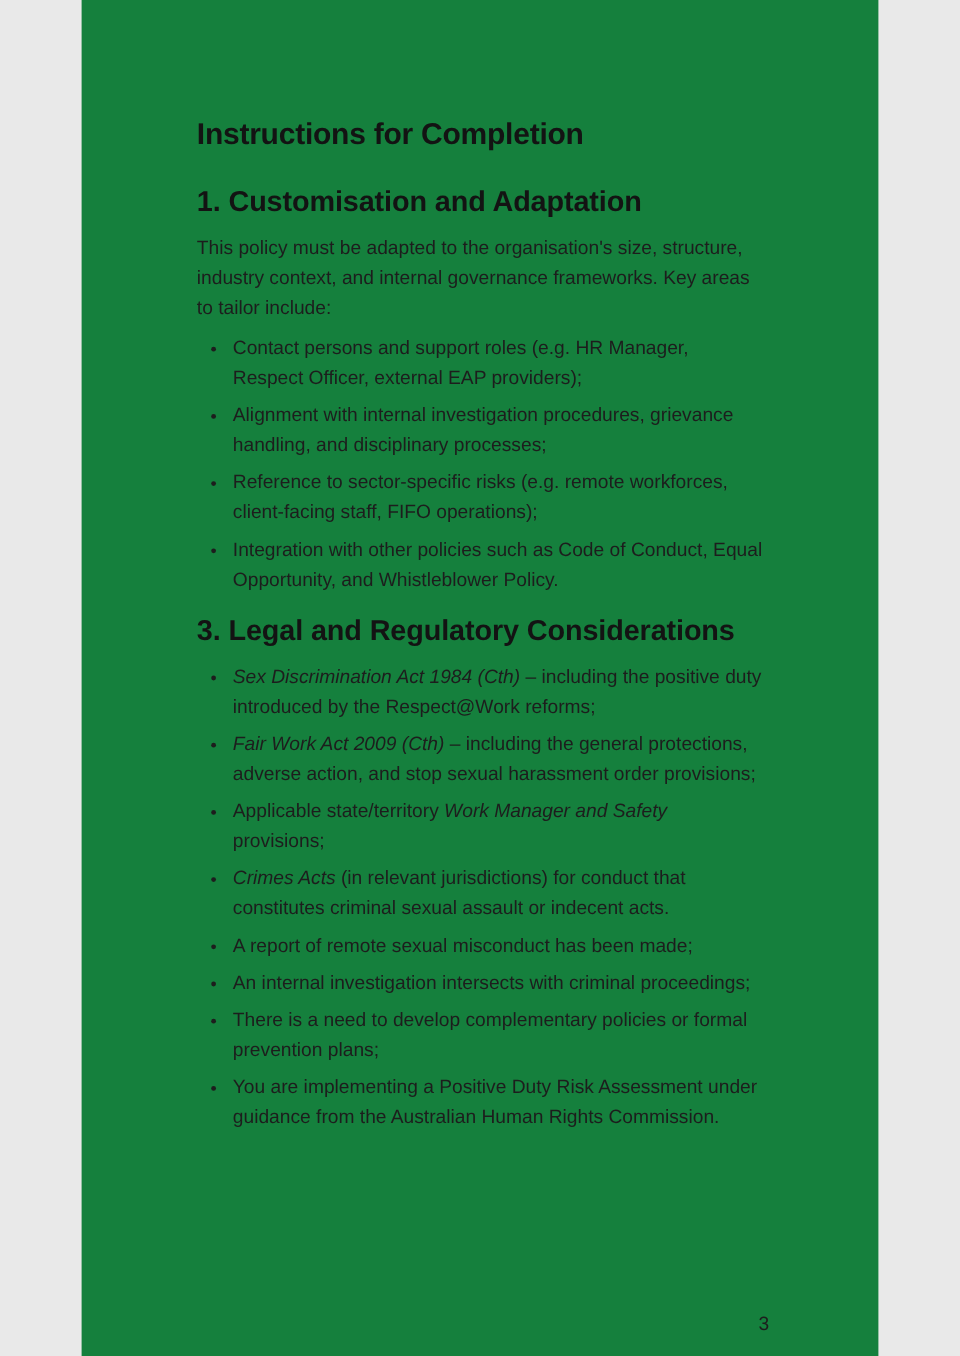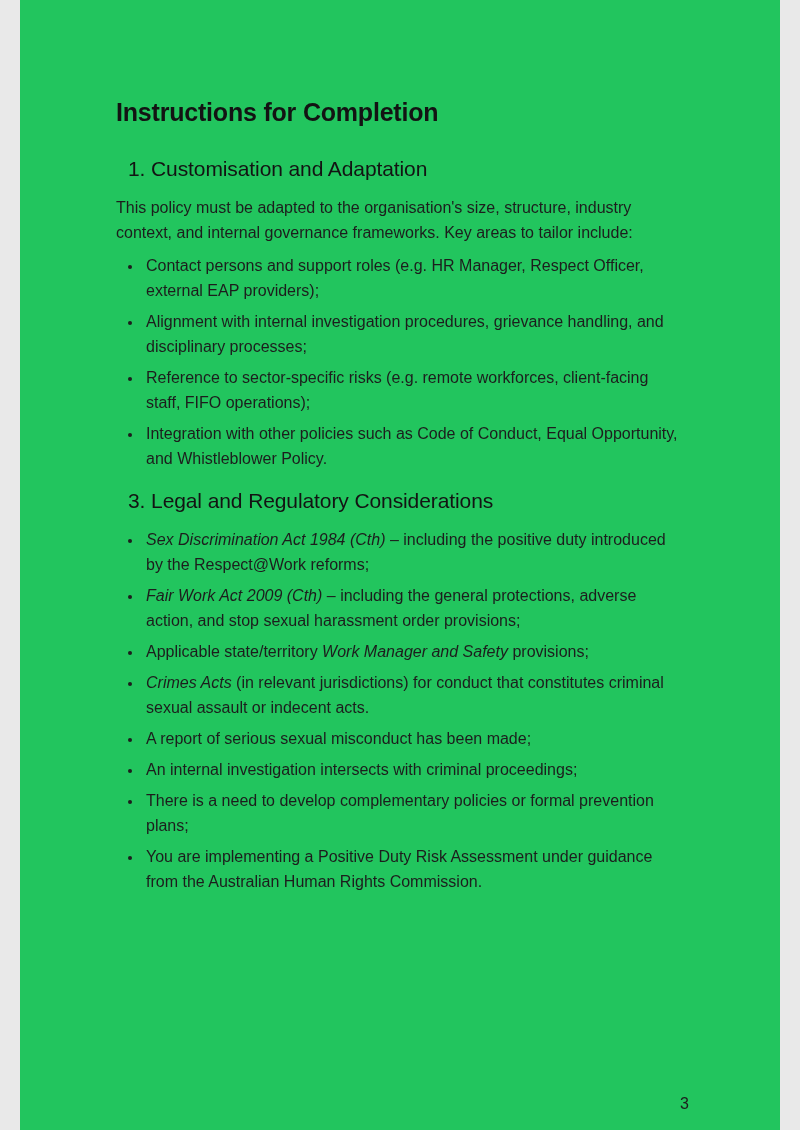--- a/index.html
+++ b/index.html
@@ -1,48 +1,48 @@
 <!DOCTYPE html>
 <html><head>
 <meta charset="utf-8">
 <style>
   * { margin: 0; padding: 0; box-sizing: border-box; }
   html, body { background: #e9e9e9; }
   body { font-family: "Liberation Sans", "DejaVu Sans", sans-serif; }
 
   .page {
     position: relative;
-    width: 760px;
+    width: 664px;
     height: 1130px;
     margin: 0 auto;
-    background: #22c55e;
+    background: #15803d;
     color: #1a1a1a;
     overflow: hidden;
   }
 
   .content {
     padding: 97px 96px 0 96px;
   }
 
   h1.doc-title {
     font-size: 25px;
     line-height: 30px;
     font-weight: 700;
     color: #131313;
     letter-spacing: -0.2px;
     margin: 0 0 30px 0;
   }
 
   h2.section-heading {
-    font-size: 21px;
+    font-size: 24px;
     line-height: 24px;
-    font-weight: 400;
+    font-weight: 700;
     color: #131313;
     letter-spacing: -0.1px;
-    margin: 18px 0 14px 12px;
+    margin: 18px 0 14px 0;
   }
 
   p.paragraph {
     font-size: 16px;
     line-height: 25px;
     margin: 0 0 8px 0;
     color: #1d1d1d;
   }
 
   ul.bullet-list {
@@ -93,21 +93,21 @@
           <li><span>Integration with other policies such as Code of Conduct, Equal Opportunity, and Whistleblower Policy.</span></li>
         </ul>
         <h2 class="section-heading">3. Legal and Regulatory Considerations</h2>
         <ul class="bullet-list">
           <li><em>Sex Discrimination Act 1984 (Cth)</em><span> – including the positive duty introduced by the Respect@Work reforms;</span></li>
           <li><em>Fair Work Act 2009 (Cth)</em><span> – including the general protections, adverse action, and stop sexual harassment order provisions;</span></li>
           <li><span>Applicable state/territory </span><em>Work Manager and Safety</em><span> provisions;</span></li>
           <li><em>Crimes Acts</em><span> (in relevant jurisdictions) for conduct that constitutes criminal sexual assault or indecent acts.</span></li>
         </ul>
         <ul class="bullet-list">
-          <li><span>A report of serious sexual misconduct has been made;</span></li>
+          <li><span>A report of remote sexual misconduct has been made;</span></li>
           <li><span>An internal investigation intersects with criminal proceedings;</span></li>
           <li><span>There is a need to develop complementary policies or formal prevention plans;</span></li>
           <li><span>You are implementing a Positive Duty Risk Assessment under guidance from the Australian Human Rights Commission.</span></li>
         </ul>
       </div>
   </div>
   <div class="page-number">3</div>
 </div>
 
 </body></html>

